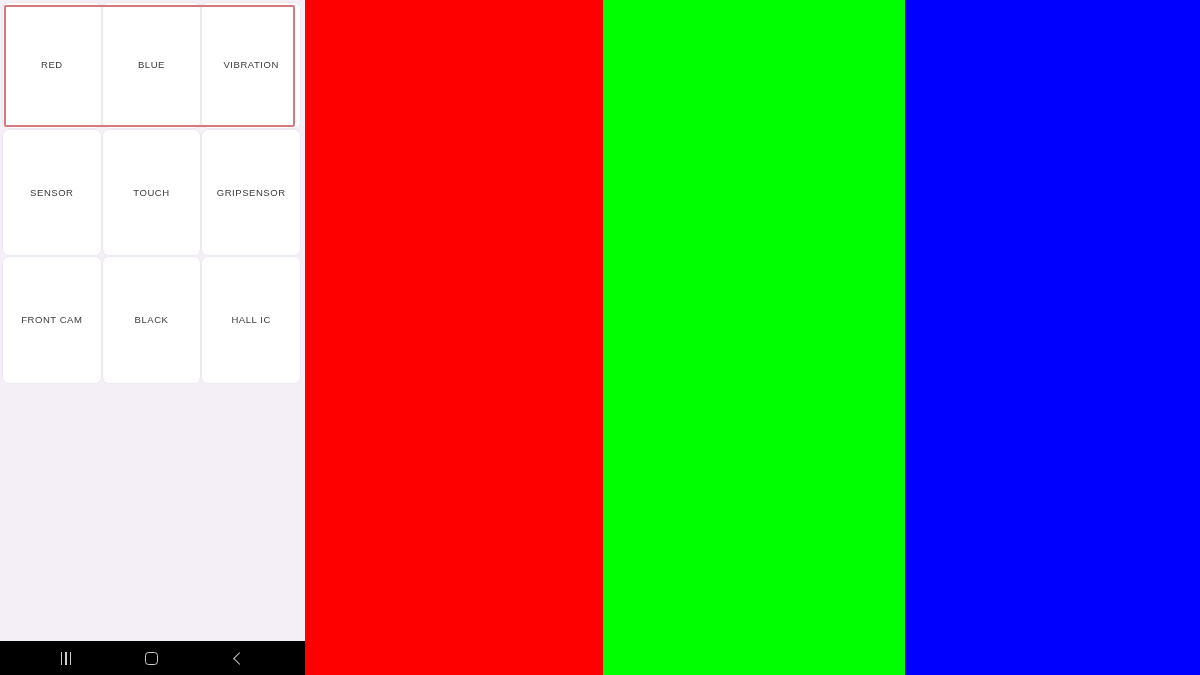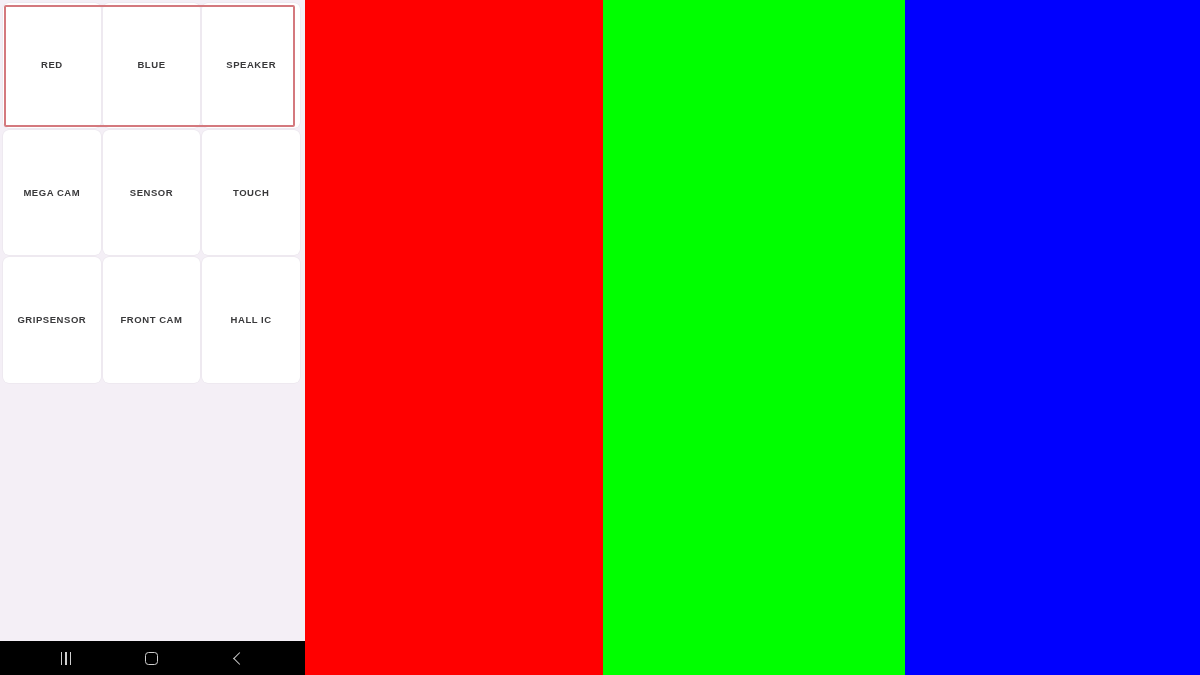--- a/index.html
+++ b/index.html
@@ -70,21 +70,21 @@
     box-shadow: 0 0 0 0.5px rgba(200,195,205,0.25);
   }
 
   .cell-label {
     font-size: 9.5px;
     letter-spacing: 0.55px;
     color: #39393b;
     text-align: center;
     line-height: 1.1;
     white-space: nowrap;
-    font-weight: 700;
+    font-weight: 400;
   }
 
   .tri {
     display: inline-block;
     font-size: 8px;
     color: #55555a;
     vertical-align: middle;
     position: relative;
     top: -0.5px;
   }
@@ -169,40 +169,40 @@
       <div id="grid">
 
         <div class="cell">
           <span class="cell-label">RED</span>
         </div>
         <div class="cell">
           <span class="cell-label">BLUE</span>
         </div>
 
         <div class="cell">
-          <span class="cell-label">SPEAKER</span>
-        </div>
-        <div class="cell">
-          <span class="cell-label">MEGA CAM</span>
+          <span class="cell-label">VIBRATION</span>
         </div>
 
         <div class="cell">
           <span class="cell-label">SENSOR</span>
         </div>
         <div class="cell">
           <span class="cell-label">TOUCH</span>
         </div>
 
         <div class="cell">
           <span class="cell-label">GRIPSENSOR</span>
         </div>
         <div class="cell">
           <span class="cell-label">FRONT CAM</span>
         </div>
 
+        <div class="cell">
+          <span class="cell-label">BLACK</span>
+        </div>
         <div class="cell">
           <span class="cell-label">HALL IC</span>
         </div>
 
       </div>
     </div>
 
     <div id="row-highlight"></div>
 
     <div id="nav-bar">

